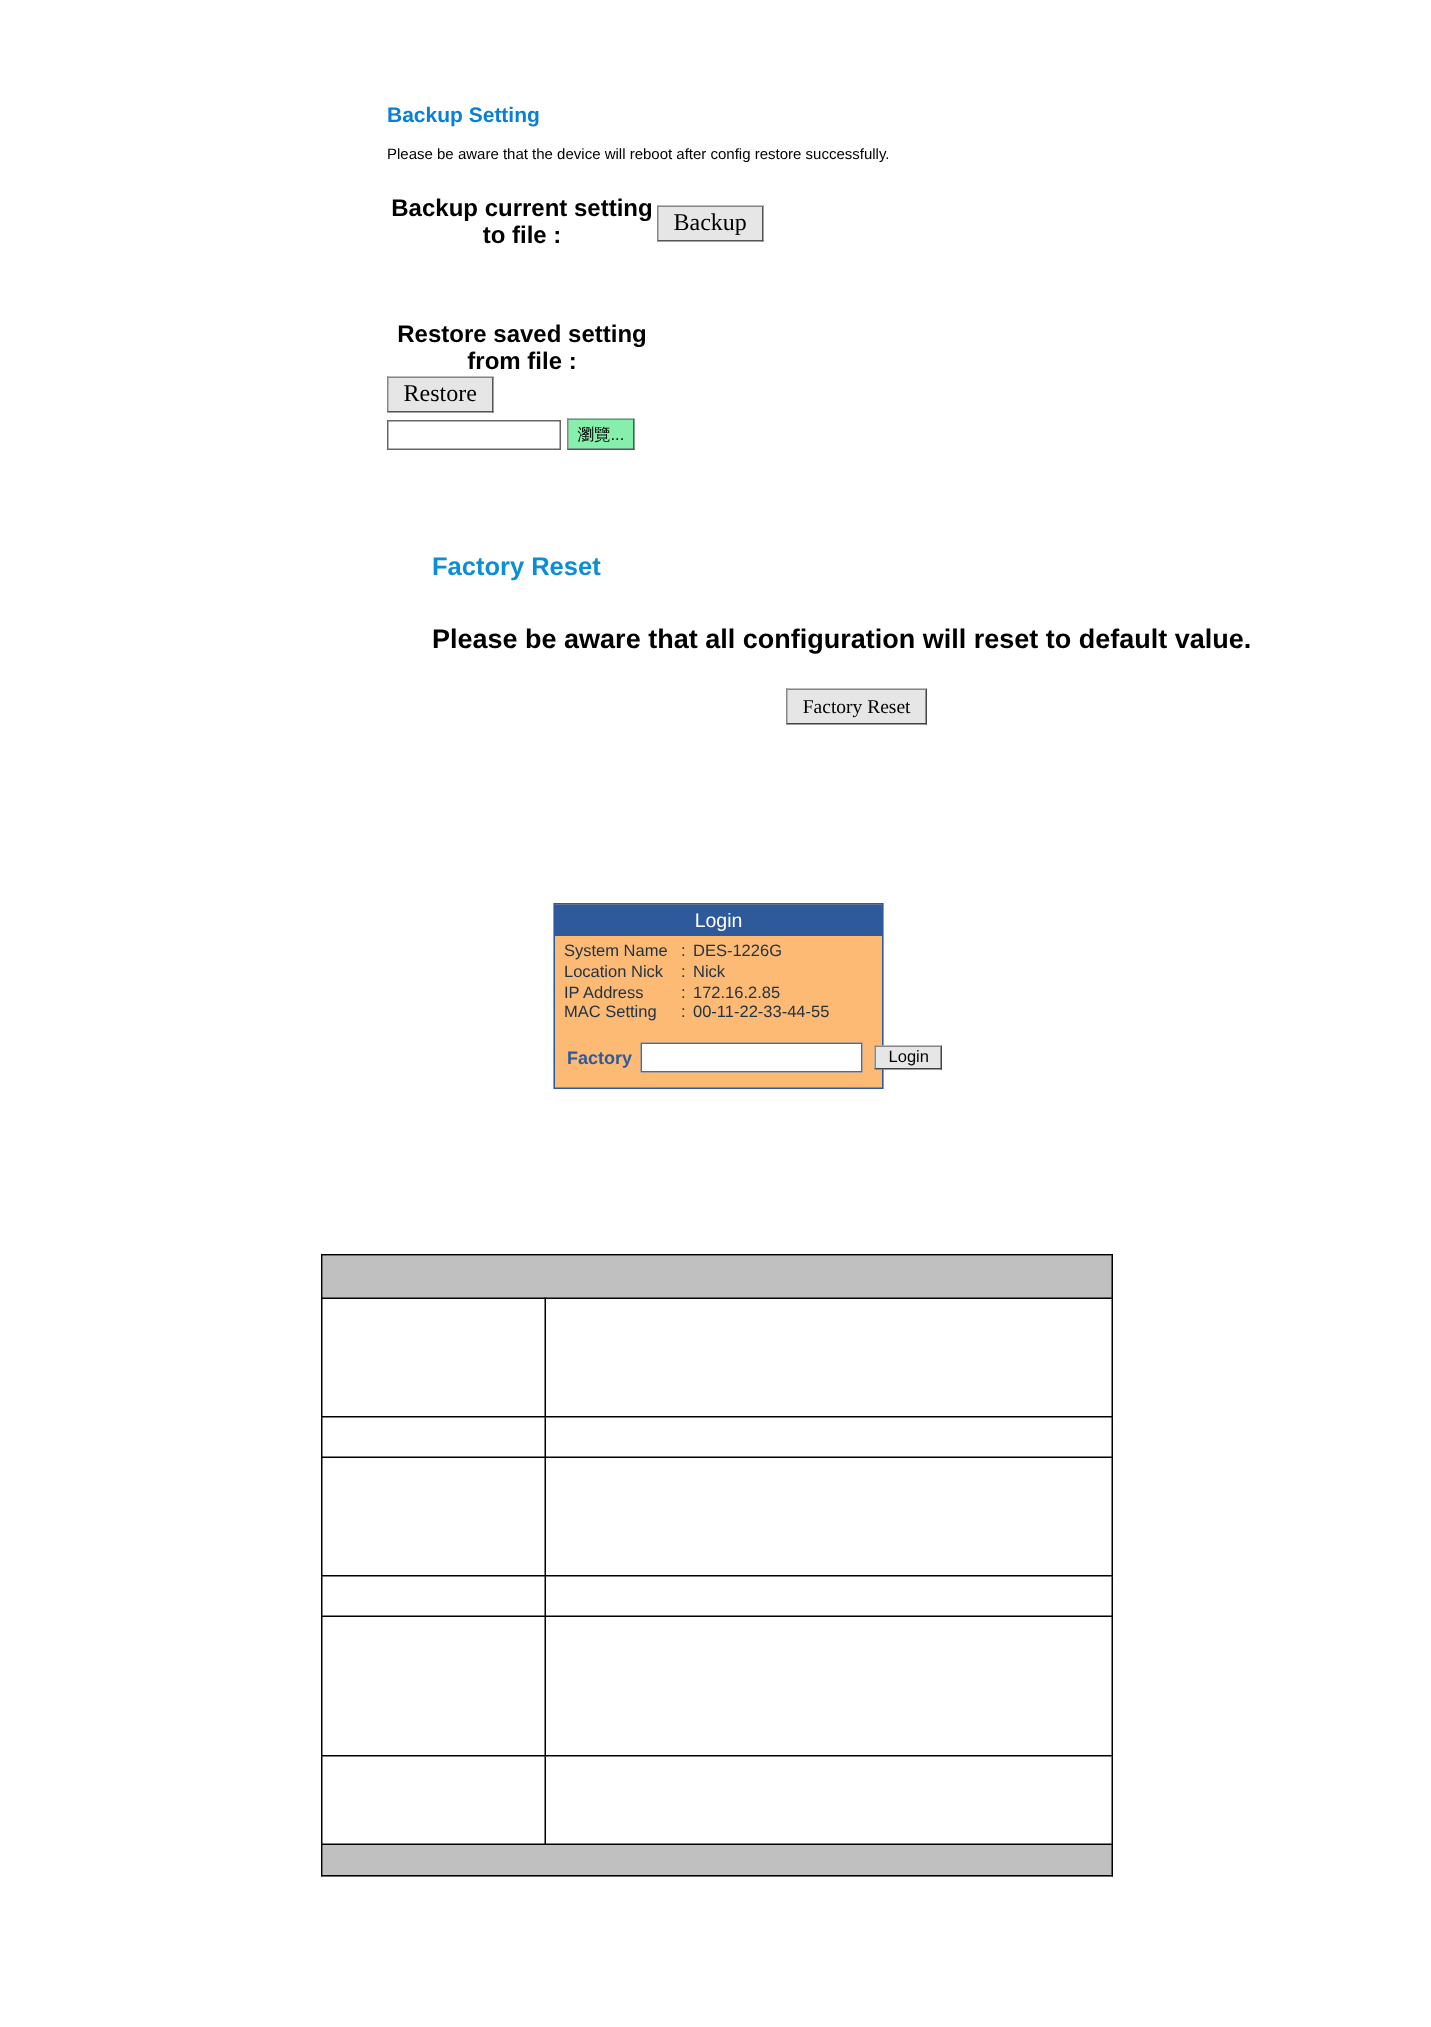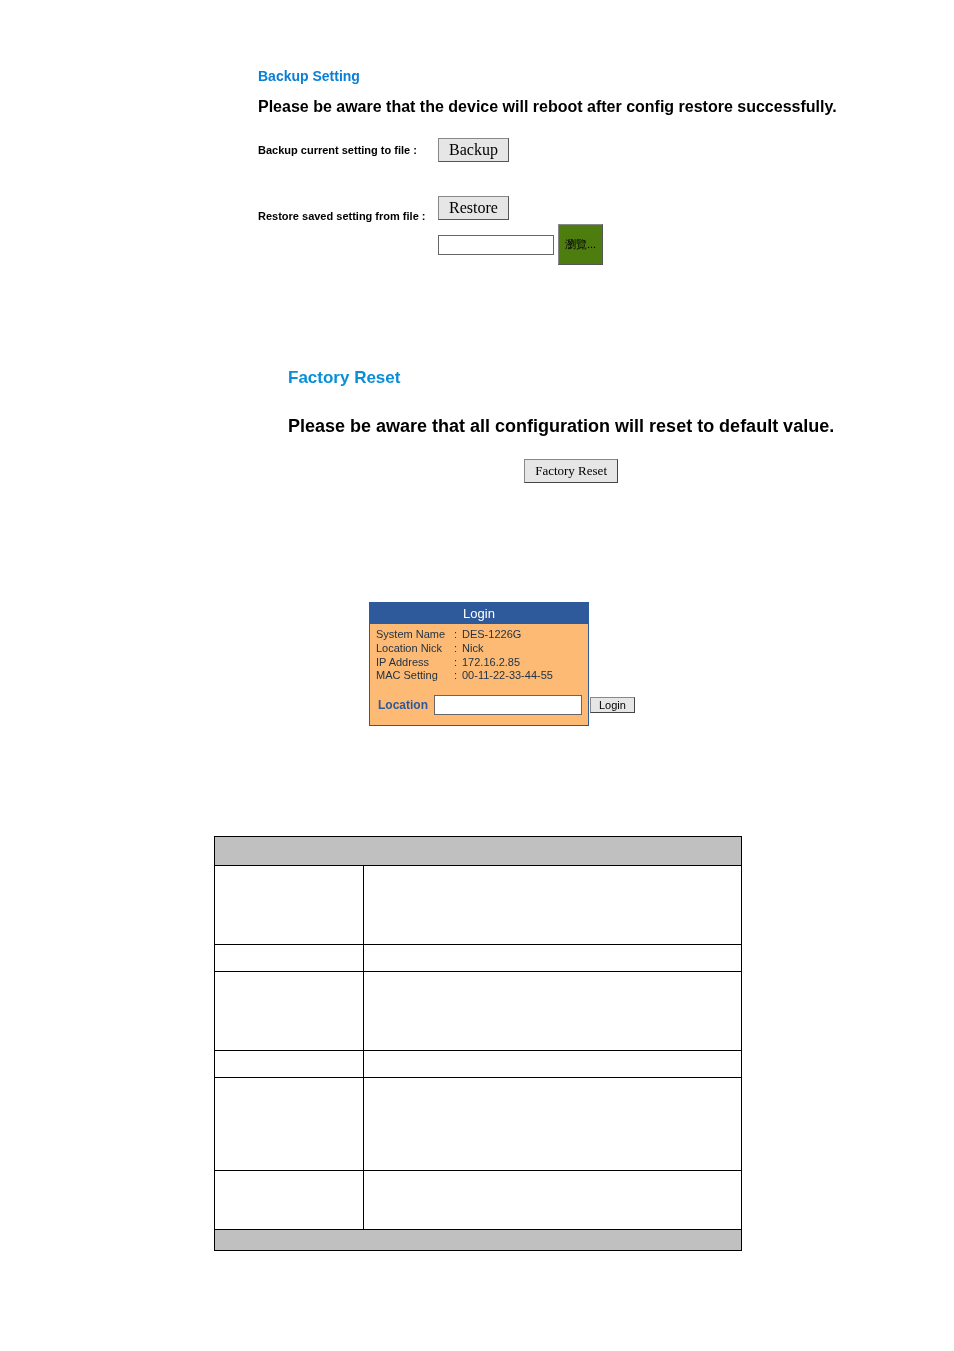--- a/index.html
+++ b/index.html
@@ -24,33 +24,34 @@
     top: 68px;
     width: 600px;
   }
   .section-title {
     color: #0a7fd6;
     font-weight: bold;
     font-size: 14px;
     margin-bottom: 14px;
   }
   .warn-text {
-    font-size: 16px;
-    font-weight: bold;
+    font-size: 10px;
+    font-weight: normal;
     margin-bottom: 22px;
   }
   .row {
     display: flex;
     align-items: center;
     margin-top: 10px;
   }
   .row-label {
-    font-size: 11px;
+    font-size: 16px;
     font-weight: bold;
     width: 180px;
+    text-align: center;
   }
   .btn {
     font-family: "Times New Roman", Times, serif;
     font-size: 16px;
     background: #e6e6e6;
     border: 1px solid #888;
     border-right-color: #555;
     border-bottom-color: #555;
     padding: 2px 10px;
     cursor: pointer;
@@ -69,22 +70,22 @@
     width: 110px;
     height: 18px;
     border: 1px solid #666;
     background: #fff;
     padding: 0 2px;
     font-size: 12px;
   }
   .browse-btn {
     margin-left: 4px;
     font-size: 11px;
-    padding: 12px 6px;
-    background: #4d7c0f;
+    padding: 2px 6px;
+    background: #86efac;
     border: 1px solid #888;
     border-right-color: #555;
     border-bottom-color: #555;
     cursor: pointer;
   }
 
   
   .factory-block {
     position: absolute;
     left: 288px;
@@ -217,21 +218,21 @@
 
   <div class="backup-block">
     <div class="section-title">Backup Setting</div>
     <div class="warn-text">Please be aware that the device will reboot after config restore successfully.</div>
 
     <div class="row">
       <div class="row-label">Backup current setting to file :</div>
       <button class="btn">Backup</button>
     </div>
 
-    <div class="row" style="margin-top:34px; align-items:flex-start;">
+    <div class="row" style="margin-top:34px; align-items:flex-start;flex-direction:column;">
       <div class="row-label" style="padding-top:14px;">Restore saved setting from file :</div>
       <div class="restore-group">
         <button class="btn">Restore</button>
         <div class="file-line">
           <input type="text" class="file-input" value="" style="">
           <button class="browse-btn">瀏覽...</button>
         </div>
       </div>
     </div>
   </div>
@@ -262,21 +263,21 @@
         <span class="info-colon">:</span>
         <span class="info-val">172.16.2.85</span>
       </div>
       <div class="info-row">
         <span class="info-key">MAC Setting</span>
         <span class="info-colon">:</span>
         <span class="info-val">00-11-22-33-44-55</span>
       </div>
     </div>
     <div class="login-form">
-      <span class="pw-label">Location</span>
+      <span class="pw-label">Factory</span>
       <input type="password" value="" style="">
       <button class="login-btn">Login</button>
     </div>
   </div>
 
   <table class="blank-table">
     <thead>
       <tr>
         <th colspan="2"></th>
       </tr>

